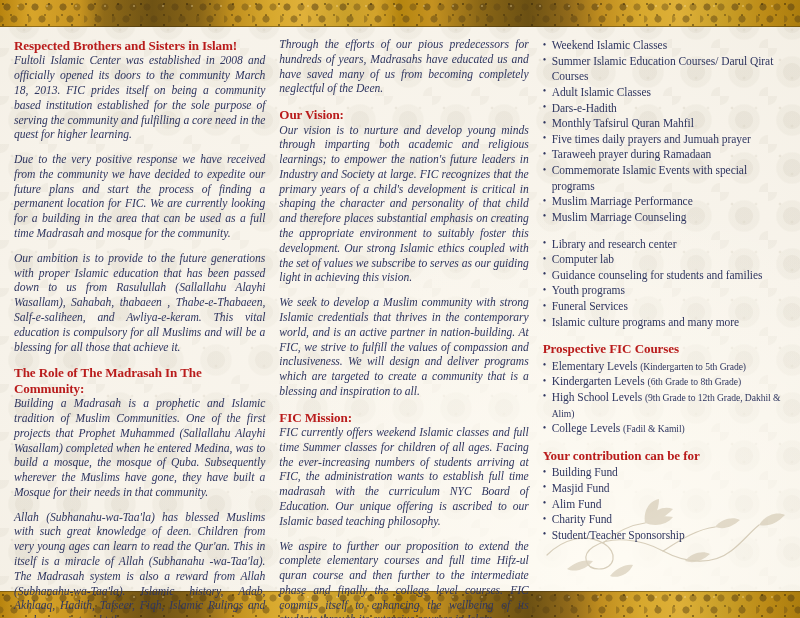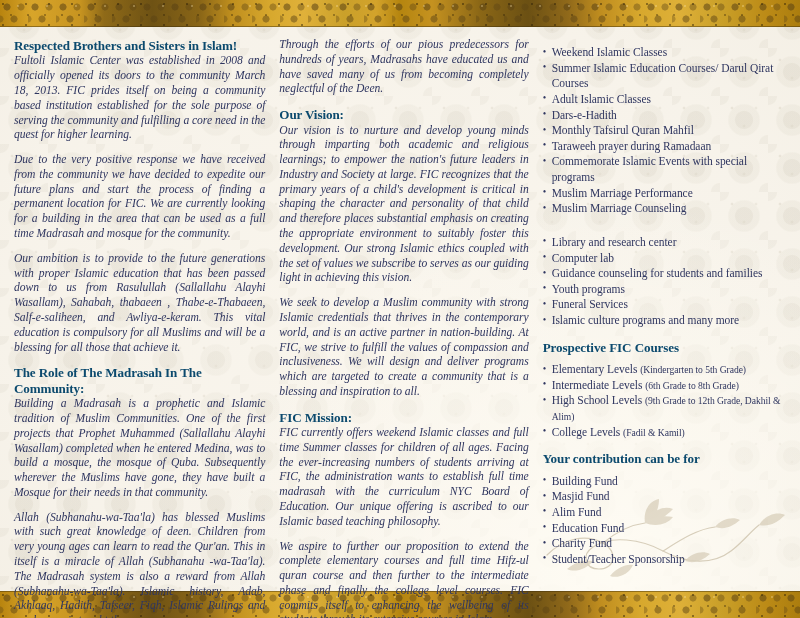--- a/index.html
+++ b/index.html
@@ -98,21 +98,21 @@
     box-sizing: border-box;
     padding: 11px 8px 0 14px;
   }
 
   .column { box-sizing: border-box; }
   .col-left   { width: 268px; padding-right: 14px; }
   .col-middle { width: 266px; padding-right: 14px; }
   .col-right  { width: 252px; }
 
   h2.heading {
-    color: #0c4a6e;
+    color: #b91c1c;
     font-family: "Liberation Serif", "DejaVu Serif", serif;
     font-size: 13.1px;
     font-weight: bold;
     margin: 0 0 1px 0;
     line-height: 1.18;
     letter-spacing: -0.1px;
   }
   h2.heading.list-heading { margin-bottom: 2px; }
 
   p.para {
@@ -122,21 +122,21 @@
     margin: 0 0 10px 0;
     text-align: justify;
     text-justify: inter-word;
     letter-spacing: -0.05px;
     font-style: italic;
   }
   p.para:last-child { margin-bottom: 0; }
 
   ul.bullets {
     list-style: none;
-    margin: 7px 0 0 0;
+    margin: 0 0 0 0;
     padding: 0;
   }
   ul.bullets li {
     color: #2f3660;
     font-size: 11.5px;
     line-height: 1.36;
     padding-left: 9px;
     position: relative;
     letter-spacing: -0.05px;
   }
@@ -211,20 +211,21 @@
     </div>
 
     <div class="column col-right">
 
       <ul class="bullets">
         <li>Weekend Islamic Classes</li>
         <li>Summer Islamic Education Courses/ Darul Qirat Courses</li>
         <li>Adult Islamic Classes</li>
         <li>Dars-e-Hadith</li>
         <li>Monthly Tafsirul Quran Mahfil</li>
+        <li>Five times daily prayers and Jumuah prayer</li>
         <li>Taraweeh prayer during Ramadaan</li>
         <li>Commemorate Islamic Events with special programs</li>
         <li>Muslim Marriage Performance</li>
         <li>Muslim Marriage Counseling</li>
       </ul>
 
       <div class="list-gap"></div>
 
       <ul class="bullets">
         <li>Library and research center</li>
@@ -233,33 +234,32 @@
         <li>Youth programs</li>
         <li>Funeral Services</li>
         <li>Islamic culture programs and many more</li>
       </ul>
 
       <div class="list-gap"></div>
 
       <h2 class="heading list-heading">Prospective FIC Courses</h2>
       <ul class="bullets">
         <li><span>Elementary Levels </span><span class="sub">(Kindergarten to 5th Grade)</span></li>
-        <li><span>Intermediate Levels </span><span class="sub">(6th Grade to 8th Grade)</span></li>
+        <li><span>Kindergarten Levels </span><span class="sub">(6th Grade to 8th Grade)</span></li>
         <li><span>High School Levels </span><span class="sub">(9th Grade to 12th Grade, Dakhil &amp; Alim)</span></li>
         <li><span>College Levels </span><span class="sub">(Fadil &amp; Kamil)</span></li>
       </ul>
 
       <div class="list-gap"></div>
 
       <h2 class="heading list-heading">Your contribution can be for</h2>
       <ul class="bullets">
         <li>Building Fund</li>
         <li>Masjid Fund</li>
         <li>Alim Fund</li>
-        <li>Education Fund</li>
         <li>Charity Fund</li>
         <li>Student/Teacher Sponsorship</li>
       </ul>
 
     </div>
 
   </div>
 </div>
 
 </body></html>

